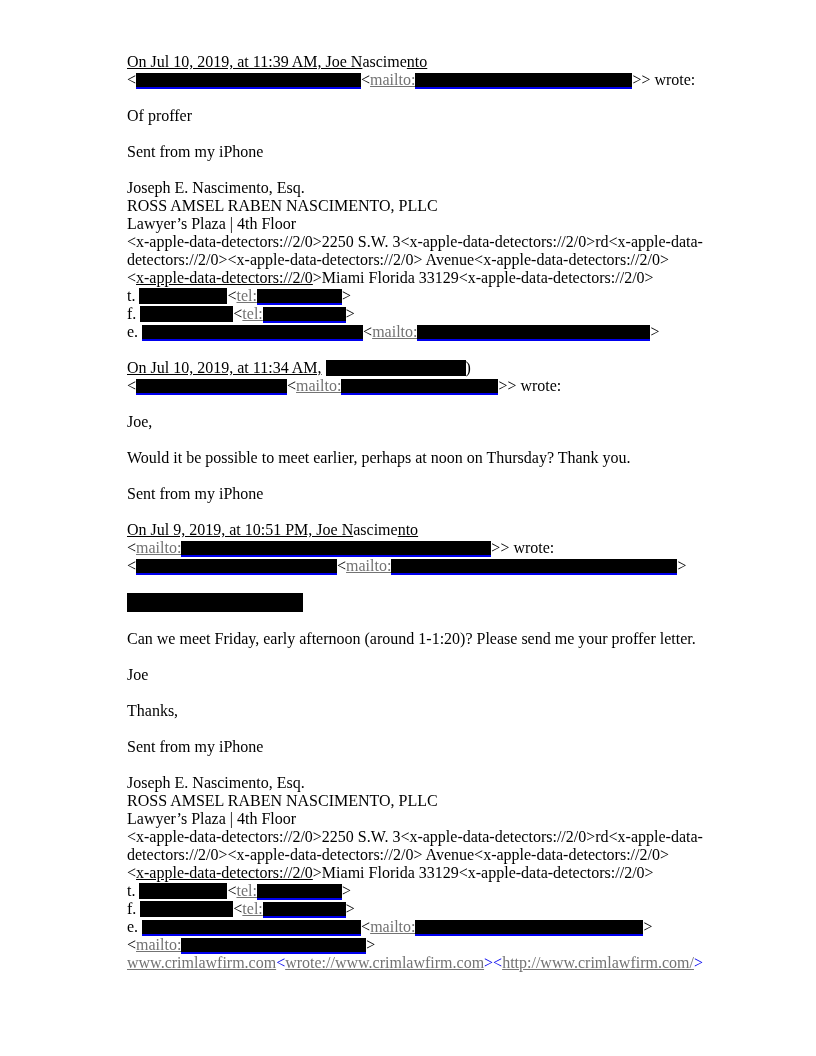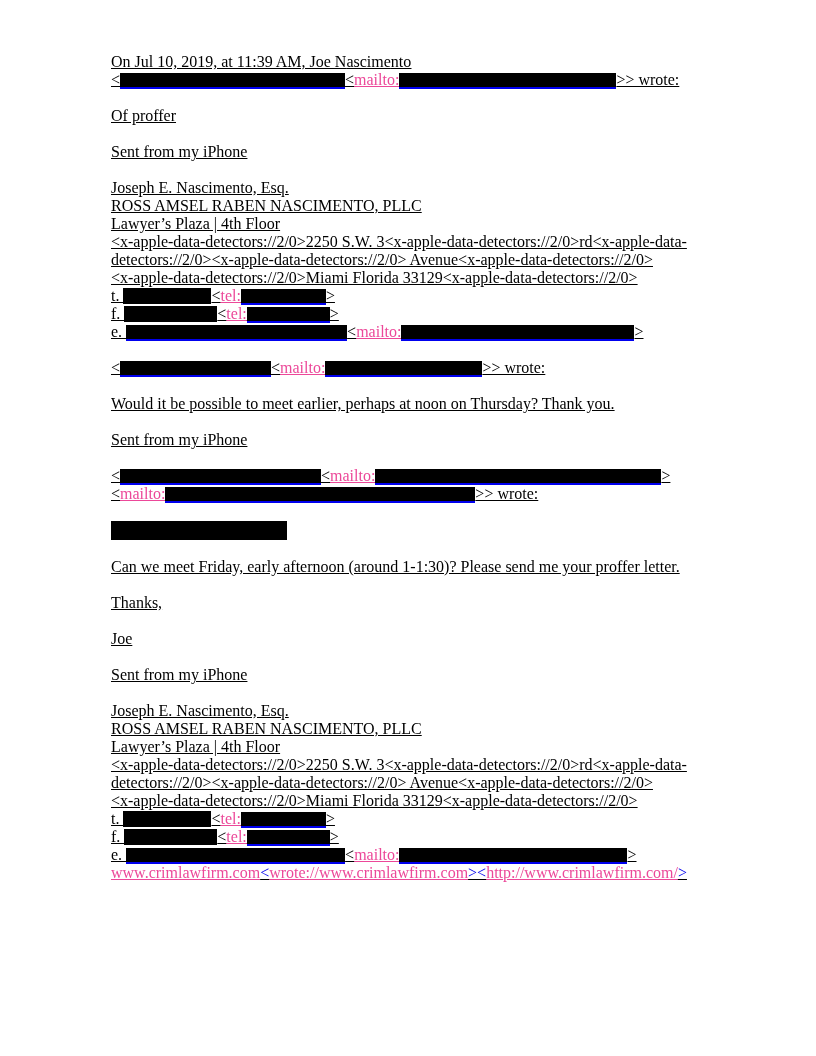--- a/index.html
+++ b/index.html
@@ -2,26 +2,26 @@
 <html><head>
 <meta charset="utf-8">
 <style>
   html,body{margin:0;padding:0;background:#e8e8e8;}
   #page{
     width:816px;height:1056px;background:#ffffff;margin:0 auto;
     box-sizing:border-box;padding:53px 60px 40px 111px;
     font-family:"Liberation Serif","DejaVu Serif",serif;
     font-size:16px;line-height:18px;color:#000000;overflow:hidden;
   }
-  .para{margin:0 0 18px 0;text-decoration:underline;}
+  .para{margin:0 0 18px 16px;}
   .para:last-child{margin-bottom:0;}
   .tline{white-space:pre;}
   .seg-plain{color:#000;}
   .seg-u{color:#000;text-decoration:underline;}
-  .seg-link{color:#ec4899;text-decoration:underline;}
+  .seg-link{color:#737373;text-decoration:underline;}
   .seg-blue{color:#0000EE;text-decoration:none;}
   .seg-redact{display:inline-block;background:#000;height:16px;vertical-align:-3px;}
   .seg-redact-link{display:inline-block;background:#000;height:14px;border-bottom:2px solid #0000EE;vertical-align:-4px;}
   .seg-redact-block{display:inline-block;background:#000;vertical-align:-4px;}
 </style>
 </head>
 <body>
 
 <div id="page">
   <div id="doc">
@@ -40,53 +40,59 @@
         <div class="tline"><span class="seg-plain">ROSS AMSEL RABEN NASCIMENTO, PLLC</span></div>
         <div class="tline"><span class="seg-plain">Lawyer’s Plaza | 4th Floor</span></div>
         <div class="tline"><span class="seg-plain">&lt;x-apple-data-detectors://2/0&gt;2250 S.W. 3&lt;x-apple-data-detectors://2/0&gt;rd&lt;x-apple-data-</span></div>
         <div class="tline"><span class="seg-plain">detectors://2/0&gt;&lt;x-apple-data-detectors://2/0&gt; Avenue&lt;x-apple-data-detectors://2/0&gt;</span></div>
         <div class="tline"><span class="seg-plain">&lt;</span><span class="seg-u">x-apple-data-detectors://2/0</span><span class="seg-plain">&gt;Miami Florida 33129&lt;x-apple-data-detectors://2/0&gt;</span></div>
         <div class="tline"><span class="seg-plain">t. </span><span class="seg-redact" style="width: 88px;"></span><span class="seg-plain">&lt;</span><span class="seg-link">tel:</span><span class="seg-redact-link" style="width: 85px;"></span><span class="seg-plain">&gt;</span></div>
         <div class="tline"><span class="seg-plain">f. </span><span class="seg-redact" style="width: 93px;"></span><span class="seg-plain">&lt;</span><span class="seg-link">tel:</span><span class="seg-redact-link" style="width: 83px;"></span><span class="seg-plain">&gt;</span></div>
         <div class="tline"><span class="seg-plain">e. </span><span class="seg-redact-link" style="width: 221px;"></span><span class="seg-plain">&lt;</span><span class="seg-link">mailto:</span><span class="seg-redact-link" style="width: 233px;"></span><span class="seg-plain">&gt;</span></div>
       </div>
       <div class="para">
+        <div class="tline"><span class="seg-u">On Jul 10, 2019, at 11:34 AM,</span><span class="seg-plain"> </span><span class="seg-redact" style="width: 140px;"></span><span class="seg-plain">)</span></div>
         <div class="tline"><span class="seg-plain">&lt;</span><span class="seg-redact-link" style="width: 151px;"></span><span class="seg-plain">&lt;</span><span class="seg-link">mailto:</span><span class="seg-redact-link" style="width: 157px;"></span><span class="seg-plain">&gt;&gt; wrote:</span></div>
+      </div>
+      <div class="para">
+        <div class="tline"><span class="seg-plain">Joe,</span></div>
       </div>
       <div class="para">
         <div class="tline"><span class="seg-plain">Would it be possible to meet earlier, perhaps at noon on Thursday? Thank you.</span></div>
       </div>
       <div class="para">
         <div class="tline"><span class="seg-plain">Sent from my iPhone</span></div>
       </div>
       <div class="para">
+        <div class="tline"><span class="seg-u">On Jul 9, 2019, at 10:51 PM, Joe N</span><span class="seg-plain">ascime</span><span class="seg-u">nto</span></div>
+        <div class="tline"><span class="seg-plain">&lt;</span><span class="seg-link">mailto:</span><span class="seg-redact-link" style="width: 310px;"></span><span class="seg-plain">&gt;&gt; wrote:</span></div>
         <div class="tline"><span class="seg-plain">&lt;</span><span class="seg-redact-link" style="width: 201px;"></span><span class="seg-plain">&lt;</span><span class="seg-link">mailto:</span><span class="seg-redact-link" style="width: 286px;"></span><span class="seg-plain">&gt;</span></div>
-        <div class="tline"><span class="seg-plain">&lt;</span><span class="seg-link">mailto:</span><span class="seg-redact-link" style="width: 310px;"></span><span class="seg-plain">&gt;&gt; wrote:</span></div>
       </div>
       <div class="para">
         <div class="tline"><span class="seg-redact-block" style="width: 176px; height: 19px;"></span></div>
       </div>
       <div class="para">
-        <div class="tline"><span class="seg-plain">Can we meet Friday, early afternoon (around 1-1:30)? Please send me your proffer letter.</span></div>
+        <div class="tline"><span class="seg-plain">Can we meet Friday, early afternoon (around 1-1:20)? Please send me your proffer letter.</span></div>
+      </div>
+      <div class="para">
+        <div class="tline"><span class="seg-plain">Joe</span></div>
       </div>
       <div class="para">
         <div class="tline"><span class="seg-plain">Thanks,</span></div>
-      </div>
-      <div class="para">
-        <div class="tline"><span class="seg-plain">Joe</span></div>
       </div>
       <div class="para">
         <div class="tline"><span class="seg-plain">Sent from my iPhone</span></div>
       </div>
       <div class="para">
         <div class="tline"><span class="seg-plain">Joseph E. Nascimento, Esq.</span></div>
         <div class="tline"><span class="seg-plain">ROSS AMSEL RABEN NASCIMENTO, PLLC</span></div>
         <div class="tline"><span class="seg-plain">Lawyer’s Plaza | 4th Floor</span></div>
         <div class="tline"><span class="seg-plain">&lt;x-apple-data-detectors://2/0&gt;2250 S.W. 3&lt;x-apple-data-detectors://2/0&gt;rd&lt;x-apple-data-</span></div>
         <div class="tline"><span class="seg-plain">detectors://2/0&gt;&lt;x-apple-data-detectors://2/0&gt; Avenue&lt;x-apple-data-detectors://2/0&gt;</span></div>
         <div class="tline"><span class="seg-plain">&lt;</span><span class="seg-u">x-apple-data-detectors://2/0</span><span class="seg-plain">&gt;Miami Florida 33129&lt;x-apple-data-detectors://2/0&gt;</span></div>
         <div class="tline"><span class="seg-plain">t. </span><span class="seg-redact" style="width: 88px;"></span><span class="seg-plain">&lt;</span><span class="seg-link">tel:</span><span class="seg-redact-link" style="width: 85px;"></span><span class="seg-plain">&gt;</span></div>
         <div class="tline"><span class="seg-plain">f. </span><span class="seg-redact" style="width: 93px;"></span><span class="seg-plain">&lt;</span><span class="seg-link">tel:</span><span class="seg-redact-link" style="width: 83px;"></span><span class="seg-plain">&gt;</span></div>
         <div class="tline"><span class="seg-plain">e. </span><span class="seg-redact-link" style="width: 219px;"></span><span class="seg-plain">&lt;</span><span class="seg-link">mailto:</span><span class="seg-redact-link" style="width: 228px;"></span><span class="seg-plain">&gt;</span></div>
+        <div class="tline"><span class="seg-plain">&lt;</span><span class="seg-link">mailto:</span><span class="seg-redact-link" style="width: 185px;"></span><span class="seg-plain">&gt;</span></div>
         <div class="tline"><span class="seg-link">www.crimlawfirm.com</span><span class="seg-blue">&lt;</span><span class="seg-link">wrote://www.crimlawfirm.com</span><span class="seg-blue">&gt;&lt;</span><span class="seg-link">http://www.crimlawfirm.com/</span><span class="seg-blue">&gt;</span></div>
       </div>
     </div>
 </div>
 
 </body></html>

